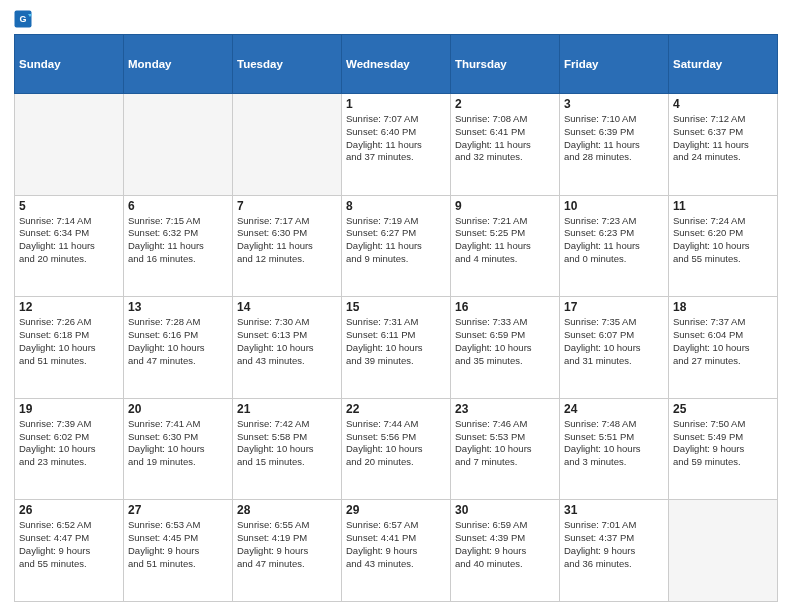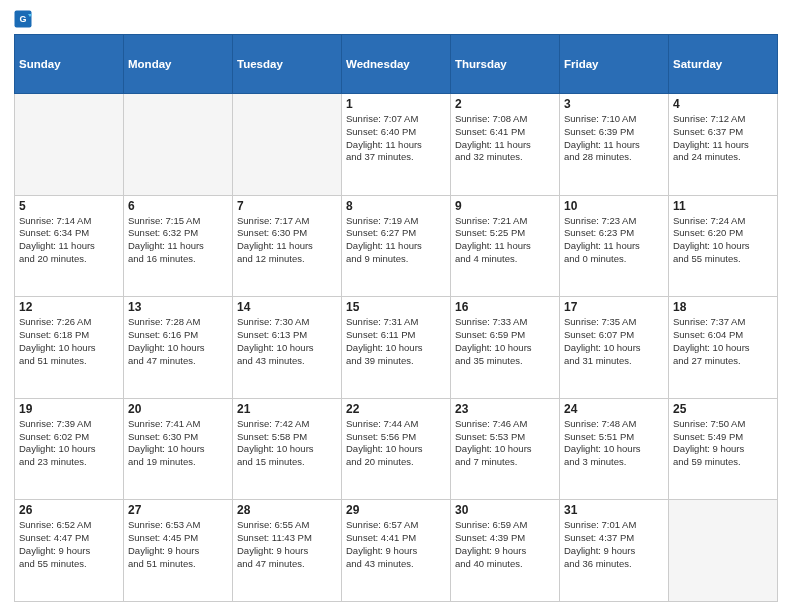--- a/index.html
+++ b/index.html
@@ -333,21 +333,21 @@
           <td>
             <span class="day-number">27</span>
             <span class="cell-line">Sunrise: 6:53 AM</span>
             <span class="cell-line">Sunset: 4:45 PM</span>
             <span class="cell-line">Daylight: 9 hours</span>
             <span class="cell-line">and 51 minutes.</span>
           </td>
           <td>
             <span class="day-number">28</span>
             <span class="cell-line">Sunrise: 6:55 AM</span>
-            <span class="cell-line">Sunset: 11:43 PM</span>
+            <span class="cell-line">Sunset: 4:19 PM</span>
             <span class="cell-line">Daylight: 9 hours</span>
             <span class="cell-line">and 47 minutes.</span>
           </td>
           <td>
             <span class="day-number">29</span>
             <span class="cell-line">Sunrise: 6:57 AM</span>
             <span class="cell-line">Sunset: 4:41 PM</span>
             <span class="cell-line">Daylight: 9 hours</span>
             <span class="cell-line">and 43 minutes.</span>
           </td>

